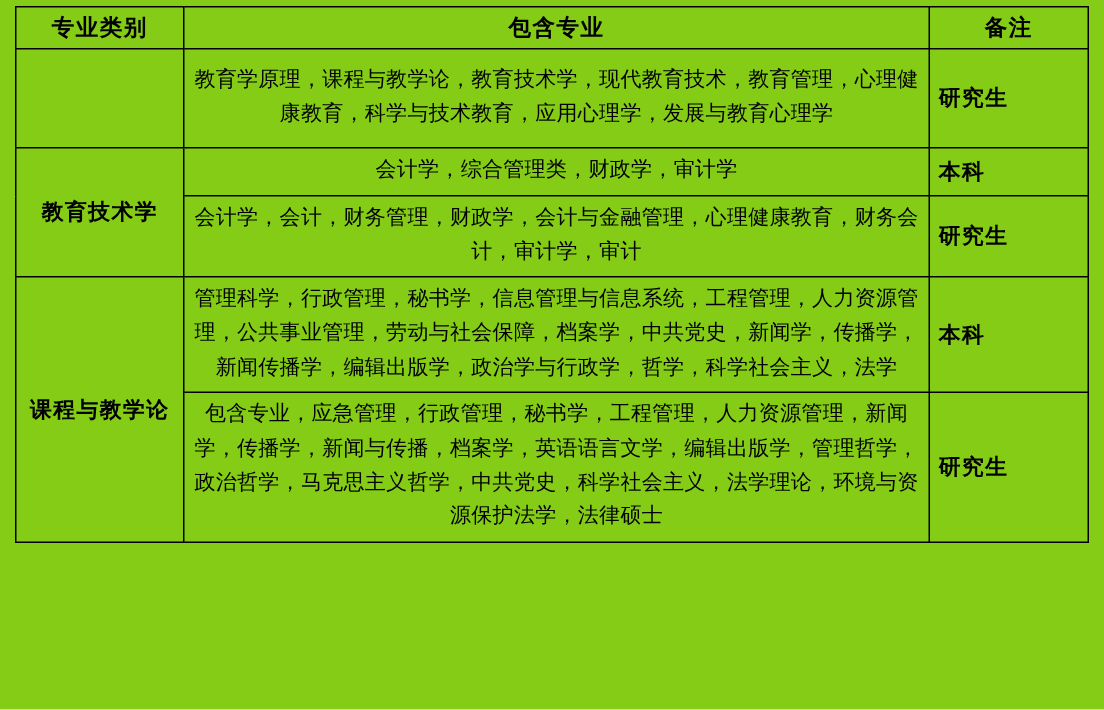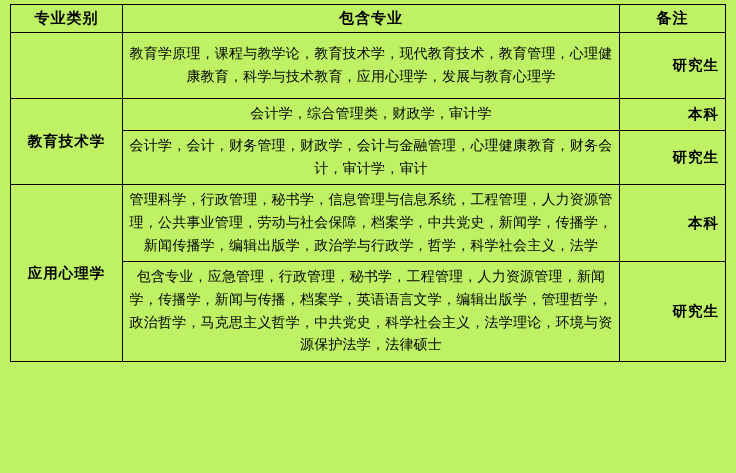--- a/index.html
+++ b/index.html
@@ -9,21 +9,21 @@
   }
   body {
     font-family: "Liberation Serif", "DejaVu Serif", serif;
     color: #000000;
   }
   #page {
     width: 736px;
     height: 473px;
     position: relative;
     overflow: hidden;
-    background: #bef264;
+    background: #84cc16;
   }
   table.major-table {
     border-collapse: collapse;
     width: 716px;
     margin: 4px 10px 0 10px;
     table-layout: fixed;
   }
   table.major-table td,
   table.major-table th {
     border: 1px solid #000000;
@@ -48,21 +48,21 @@
     letter-spacing: 1px;
   }
   td.majors-cell {
     text-align: center;
     font-size: 14px;
     line-height: 1.62;
     letter-spacing: 0.2px;
     padding: 7px 8px 7px 8px;
   }
   td.note-cell {
-    text-align: right;
+    text-align: left;
     font-weight: bold;
     font-size: 14.5px;
     letter-spacing: 1px;
   }
   .row-edu .majors-cell { padding-top: 10px; padding-bottom: 10px; }
 </style>
 </head>
 <body>
 
 <div id="page">
@@ -88,21 +88,21 @@
       <tr>
         <td class="cat-cell" rowspan="2">教育技术学</td>
         <td class="majors-cell">会计学，综合管理类，财政学，审计学</td>
         <td class="note-cell">本科</td>
       </tr>
       <tr>
         <td class="majors-cell">会计学，会计，财务管理，财政学，会计与金融管理，心理健康教育，财务会计，审计学，审计</td>
         <td class="note-cell">研究生</td>
       </tr>
       <tr>
-        <td class="cat-cell" rowspan="2">应用心理学</td>
+        <td class="cat-cell" rowspan="2">课程与教学论</td>
         <td class="majors-cell">管理科学，行政管理，秘书学，信息管理与信息系统，工程管理，人力资源管理，公共事业管理，劳动与社会保障，档案学，中共党史，新闻学，传播学，新闻传播学，编辑出版学，政治学与行政学，哲学，科学社会主义，法学</td>
         <td class="note-cell">本科</td>
       </tr>
       <tr>
         <td class="majors-cell">包含专业，应急管理，行政管理，秘书学，工程管理，人力资源管理，新闻学，传播学，新闻与传播，档案学，英语语言文学，编辑出版学，管理哲学，政治哲学，马克思主义哲学，中共党史，科学社会主义，法学理论，环境与资源保护法学，法律硕士</td>
         <td class="note-cell">研究生</td>
       </tr>
     </tbody>
   </table>
 </div>

